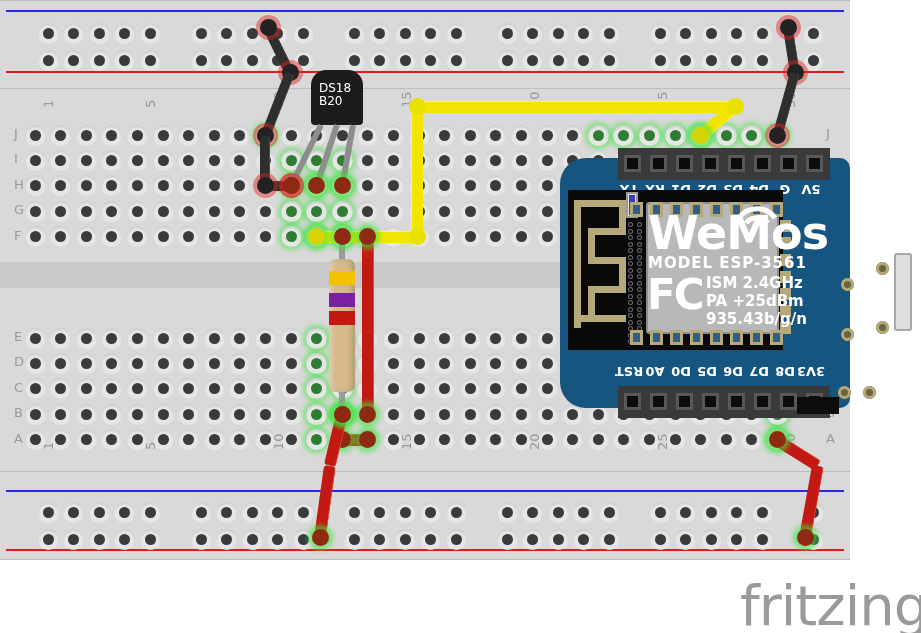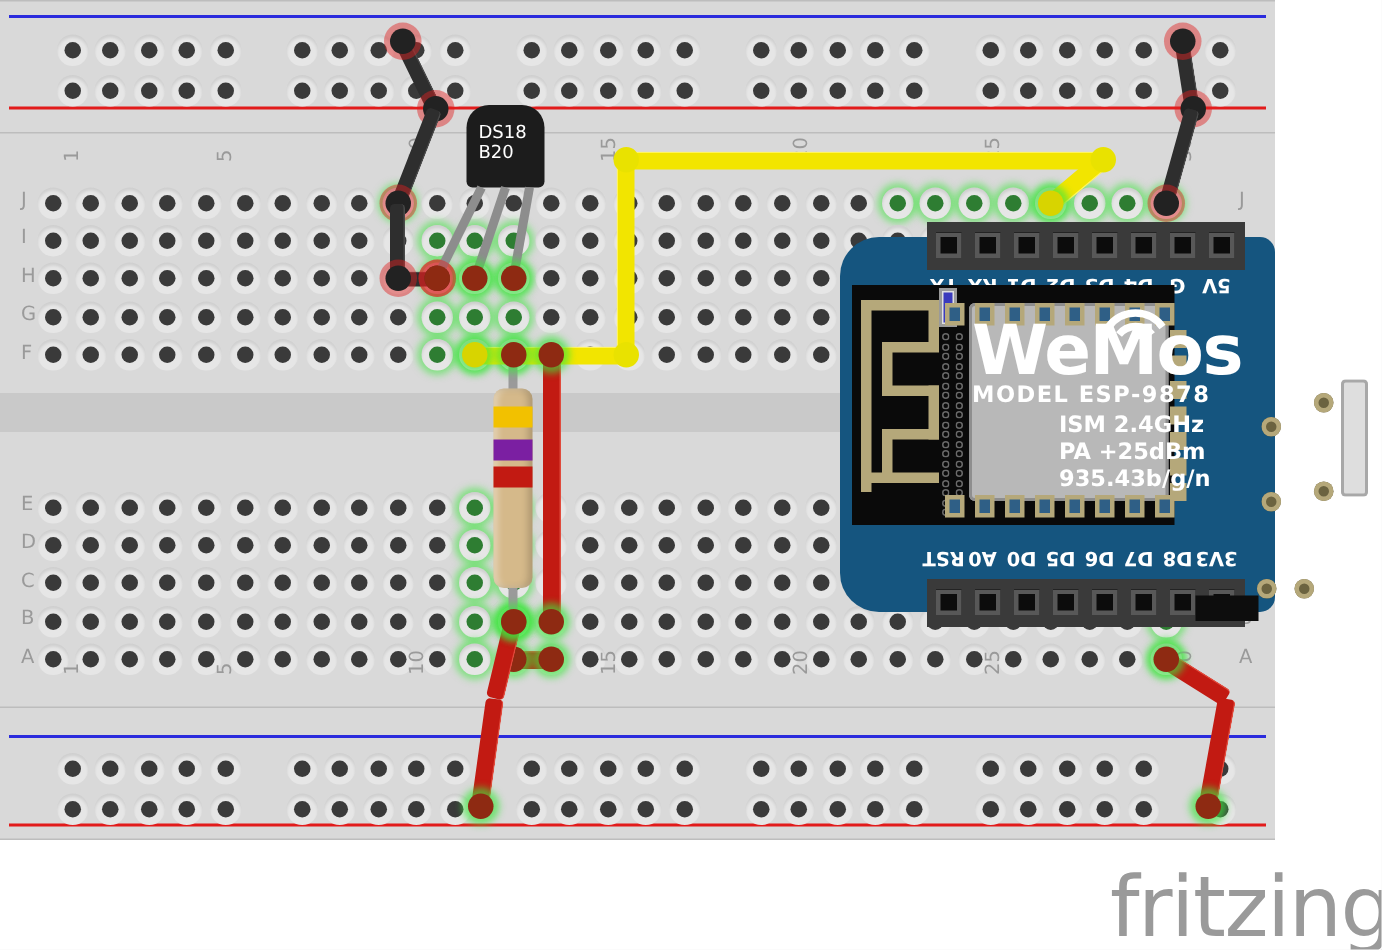--- a/index.html
+++ b/index.html
@@ -1551,21 +1551,22 @@
         </div>
     </div>
 
     <div class="wemos-logo" style="left:88px;top:48px;font-size:46px;font-weight:bold;letter-spacing:-1px;">WeMos</div>
 
     <svg style="position:absolute;left:175px;top:38px;width:44px;height:30px;" viewBox="0 0 44 30">
       <path d="M4 22 A22 22 0 0 1 40 22" stroke="#fff" stroke-width="5" fill="none"></path>
       <path d="M11 27 A14 14 0 0 1 33 27" stroke="#fff" stroke-width="5" fill="none"></path>
       <circle cx="22" cy="29" r="3.5" fill="#fff"></circle>
     </svg>
-    <div class="mtxt" style="left:88px;top:96px;font-size:15px;letter-spacing:1px;">MODEL  ESP-9878</div>
+    <div class="mtxt" style="left:88px;top:96px;font-size:15px;letter-spacing:1px;">MODEL  ESP-3561</div>
+    <div class="wemos-logo" style="left:87px;top:112px;font-size:42px;font-weight:bold;letter-spacing:-2px;">FC</div>
     <div class="mtxt" style="left:146px;top:116px;font-size:15px;">ISM 2.4GHz</div>
     <div class="mtxt" style="left:146px;top:134px;font-size:15px;">PA +25dBm</div>
     <div class="mtxt" style="left:146px;top:152px;font-size:15px;">935.43b/g/n</div>
 
     <div id="botlbls">
         <div class="pinlbl" style="left: 54px; top: 206px; width: 30px;">RST</div>
         <div class="pinlbl" style="left: 80px; top: 206px; width: 30px;">A0</div>
         <div class="pinlbl" style="left: 106px; top: 206px; width: 30px;">D0</div>
         <div class="pinlbl" style="left: 132px; top: 206px; width: 30px;">D5</div>
         <div class="pinlbl" style="left: 158px; top: 206px; width: 30px;">D6</div>

